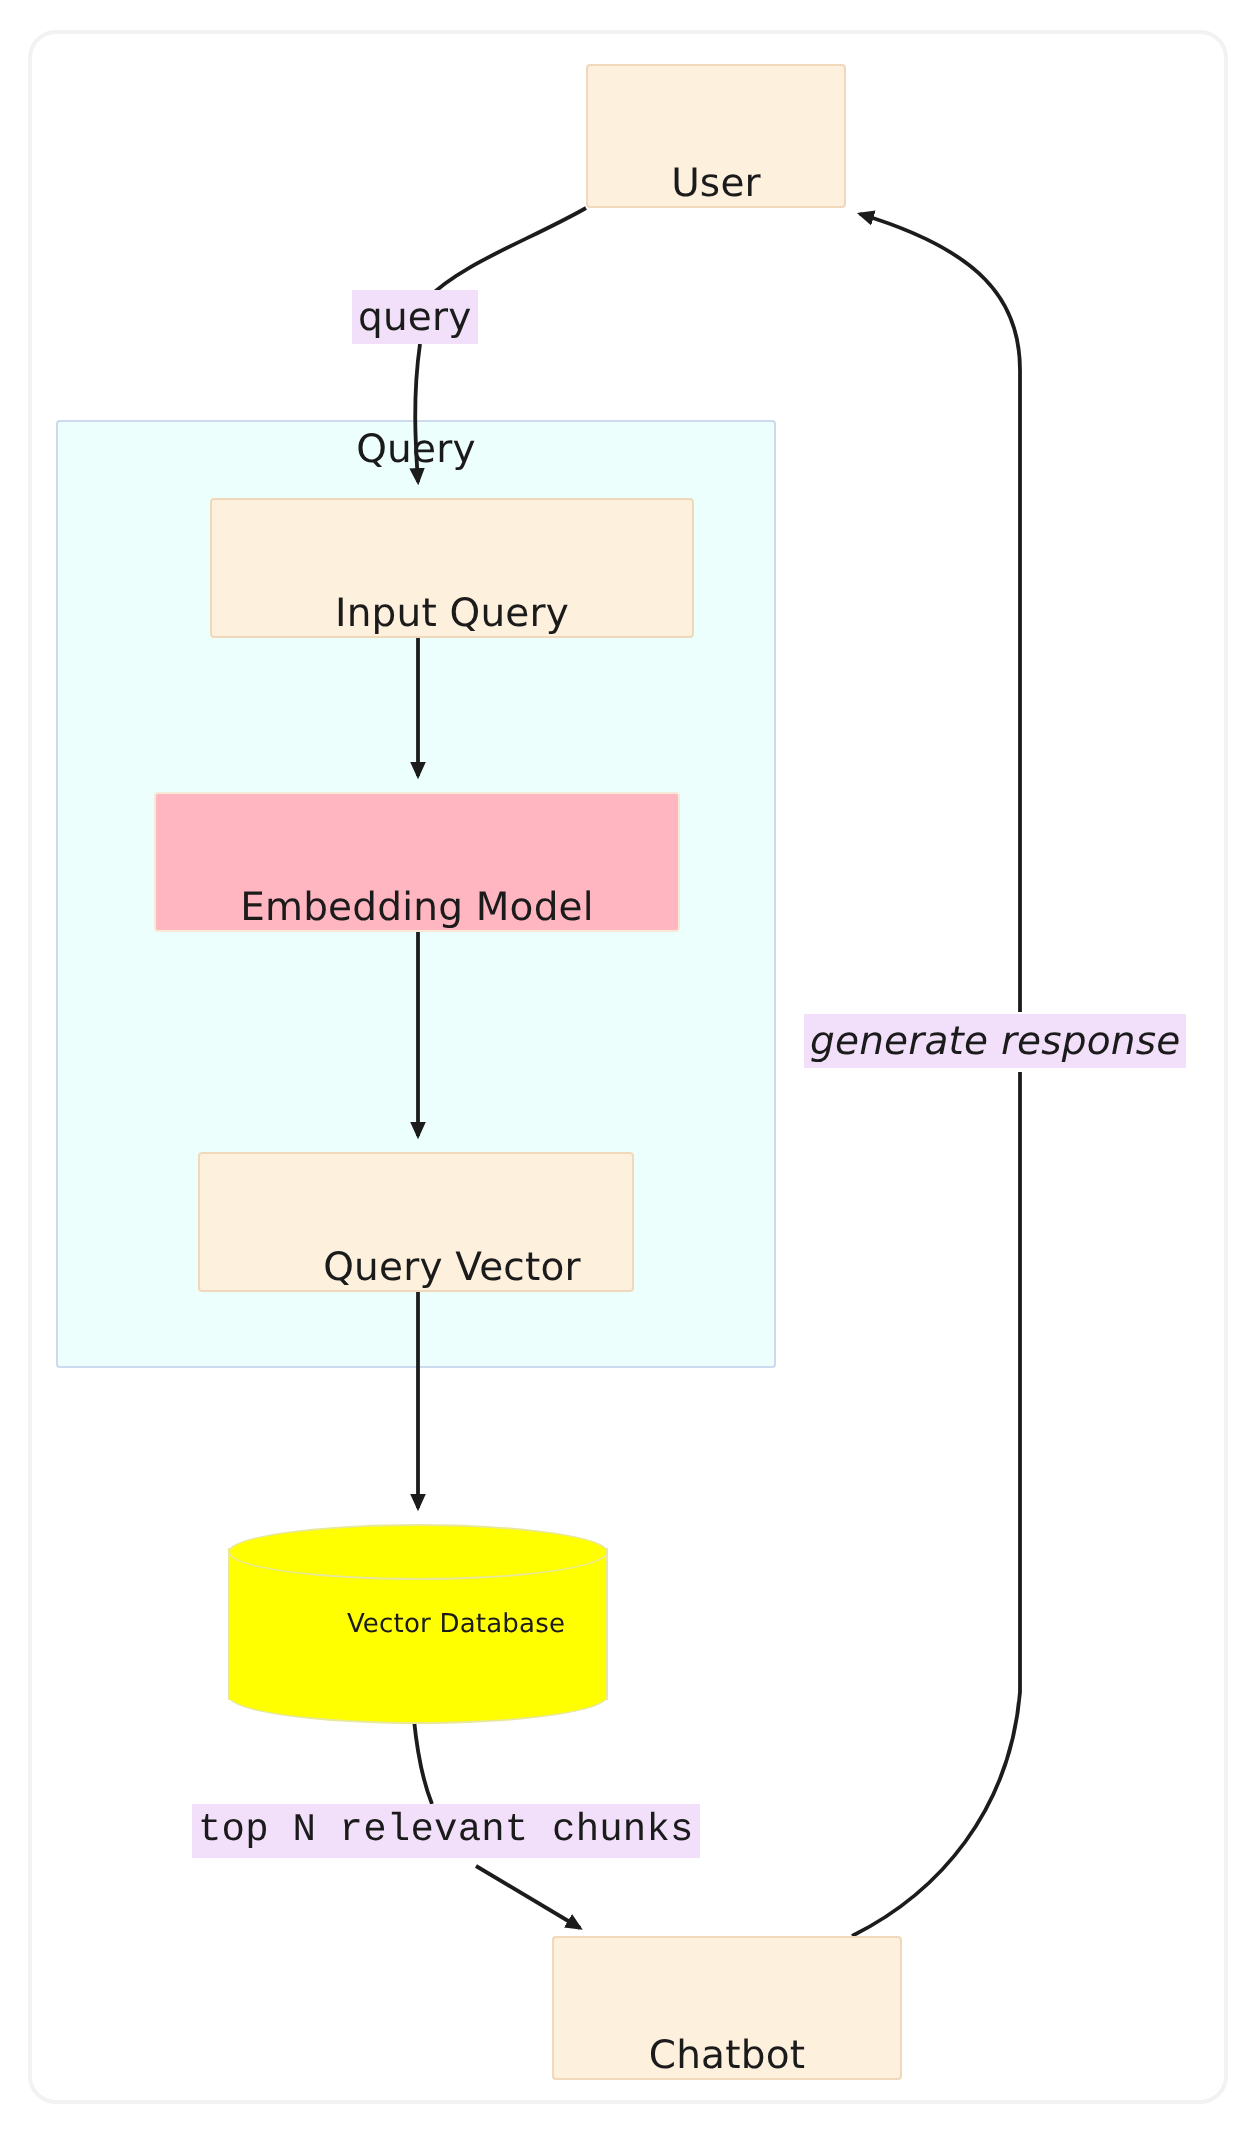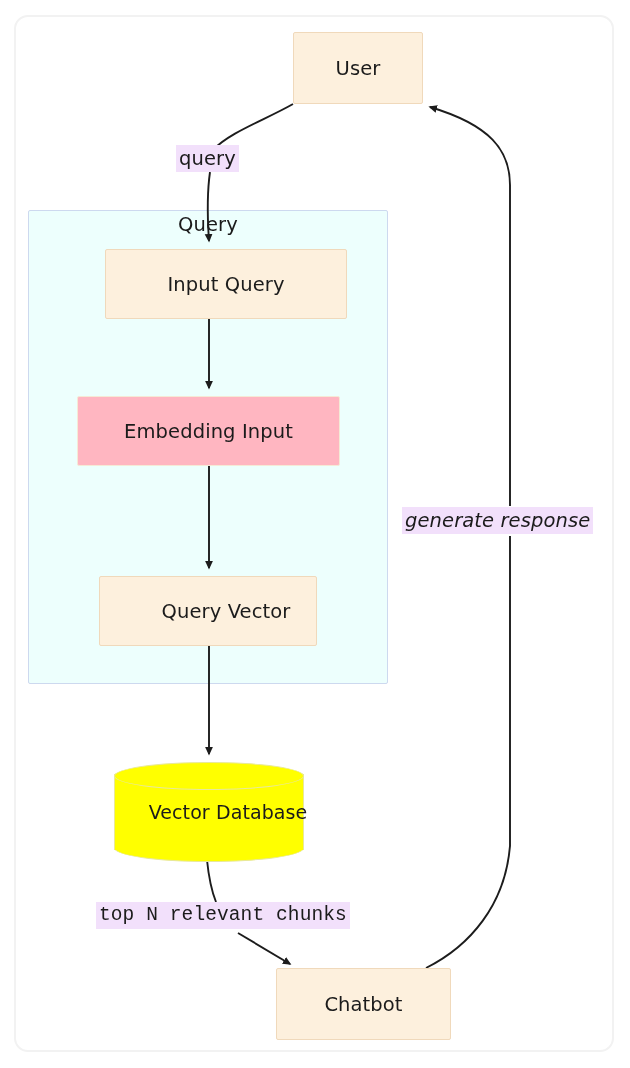--- a/index.html
+++ b/index.html
@@ -60,21 +60,21 @@
     top: 0;
     width: 630px;
     height: 1068px;
     pointer-events: none;
   }
   
   .node {
     position: absolute;
     box-sizing: border-box;
     display: flex;
-    align-items: center;
+    align-items: flex-end;
     justify-content: center;
     font-size: 19.5px;
     color: #1b1b1b;
     letter-spacing: 0.1px;
     text-align: center;
     border-radius: 2px;
   }
   .node-rect {
     background: #fdf0dd;
     border: 1px solid #f0d9bb;
@@ -132,21 +132,21 @@
   }
   .cyl-label {
     position: absolute;
     left: 0;
     top: 0;
     width: 228px;
     height: 100px;
     display: flex;
     align-items: center;
     justify-content: center;
-    font-size: 19px;
+    font-size: 13px;
     color: #1b1b1b;
     letter-spacing: 0.1px;
   }
   
   .edge-label {
     position: absolute;
     background: #f2e0fb;
     color: #1b1b1b;
     font-size: 19.5px;
     line-height: 27px;
@@ -193,21 +193,21 @@
 
   <div class="node node-rect" id="node-user">
     <span>User</span>
   </div>
 
   <div class="node node-rect" id="node-input">
     <span>Input Query</span>
   </div>
 
   <div class="node node-pink" id="node-embedding">
-    <span>Embedding Input</span>
+    <span>Embedding Model</span>
   </div>
 
   <div class="node node-rect" id="node-qvector">
     <span>Query Vector</span>
   </div>
 
   <div class="node-cylinder">
     <div class="cyl-bottom"></div>
     <div class="cyl-body"></div>
     <div class="cyl-top"></div>

